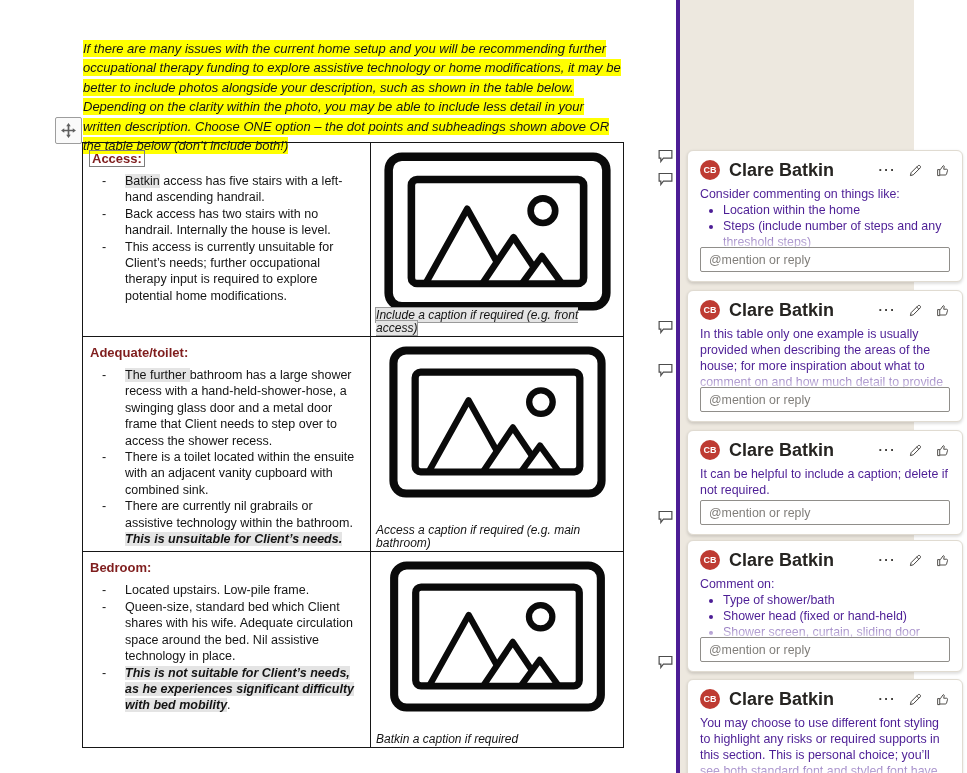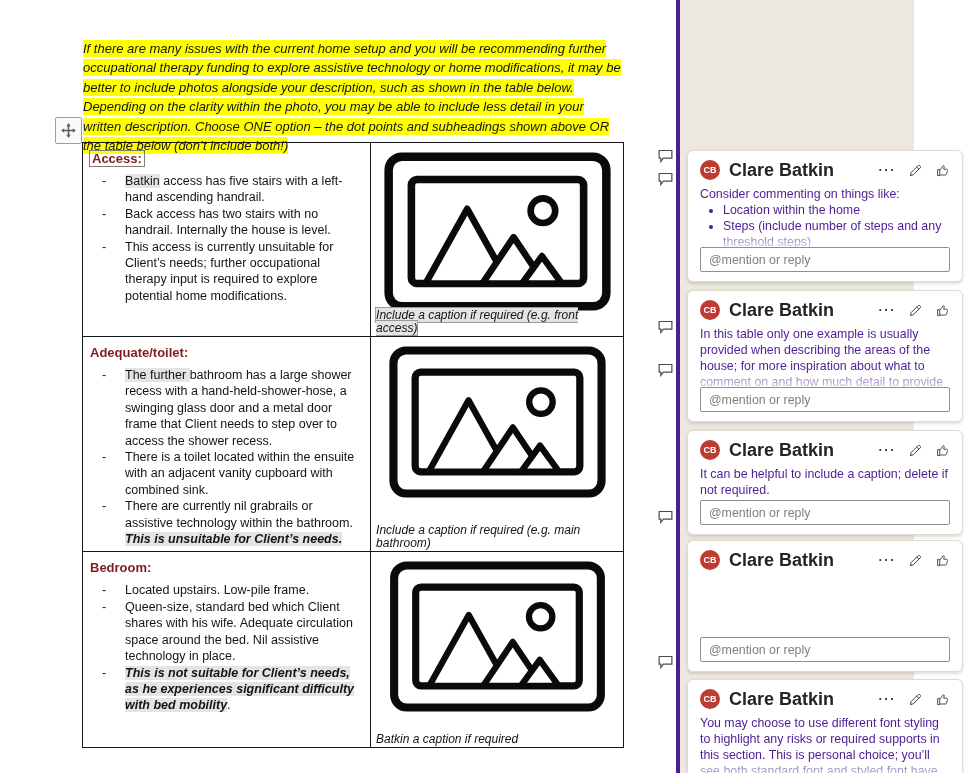--- a/index.html
+++ b/index.html
@@ -132,21 +132,21 @@
         <div class="img-wrap">
           <svg width="219" height="152" viewBox="0 0 240 168">
             <rect x="5" y="5" width="230" height="158" rx="14" fill="#fff" stroke="#0a0a0a" stroke-width="9"></rect>
             <rect x="29" y="29" width="182" height="110" rx="6" fill="#fff" stroke="#0a0a0a" stroke-width="8"></rect>
             <circle cx="168" cy="62" r="13" fill="#fff" stroke="#0a0a0a" stroke-width="7"></circle>
             <path d="M44 139 L88 60 L132 139 Z" fill="#fff" stroke="#0a0a0a" stroke-width="7" stroke-linejoin="round"></path>
             <path d="M104 139 L137 90 L170 139 Z" fill="#fff" stroke="#0a0a0a" stroke-width="7" stroke-linejoin="round"></path>
             <path d="M146 139 L167 110 L188 139 Z" fill="#fff" stroke="#0a0a0a" stroke-width="7" stroke-linejoin="round"></path>
           </svg>
         </div>
-        <div class="caption-wrap"><span class="caption">Include a caption if required (e.g. main bathroom)</span></div>
+        <div class="caption-wrap"><span class="caption">Access a caption if required (e.g. main bathroom)</span></div>
       </td>
     </tr>
 
     <tr class="r3">
       <td class="c-left">
         <span class="row-heading">Bedroom:</span>
         <div class="bullet">
           <span class="marker">-</span>
           <span class="btext"><span class="seg-pre">Located upstairs. Low-pile frame.</span><span class="seg-hl"></span><span class="seg-emph"></span><span class="seg-post"></span></span>
         </div>
@@ -285,20 +285,28 @@
               <path d="M3.2 16.8 L4.2 12.8 L13.2 3.8 C14 3 15.3 3 16.1 3.8 C16.9 4.6 16.9 5.9 16.1 6.7 L7.1 15.7 L3.2 16.8 Z M11.6 5.4 L14.5 8.3" fill="none" stroke="#3e3c39" stroke-width="1.3"></path>
             </svg>
           </span>
         <span class="icon-btn">
             <svg width="15" height="15" viewBox="0 0 20 20">
               <path d="M3.5 8.8 H6.3 V16.8 H3.5 Z M6.3 16 H13.8 C14.6 16 15.2 15.5 15.4 14.8 L16.7 9.9 C16.9 9.1 16.3 8.3 15.5 8.3 H11.6 L12.3 4.7 C12.5 3.7 11.2 3.1 10.6 3.9 L7.2 8.8 H6.3" fill="none" stroke="#3e3c39" stroke-width="1.2" stroke-linejoin="round"></path>
             </svg>
           </span>
       </div>
     </div>
+    <div class="card-body b4 fade">
+      <div>Comment on:</div>
+      <ul>
+        <li>Type of shower/bath</li>
+        <li>Shower head (fixed or hand-held)</li>
+        <li>Shower screen, curtain, sliding door</li>
+      </ul>
+    </div>
     <div class="reply"><input type="text" placeholder="@mention or reply" style=""></div>
   </div>
 
   <div class="card card5" style="top:679px;">
     <div class="card-head">
       <div class="avatar">CB</div>
       <div class="card-name">Clare Batkin</div>
       <div class="card-icons">
         <span class="more-dots">···</span>
         <span class="icon-btn">

